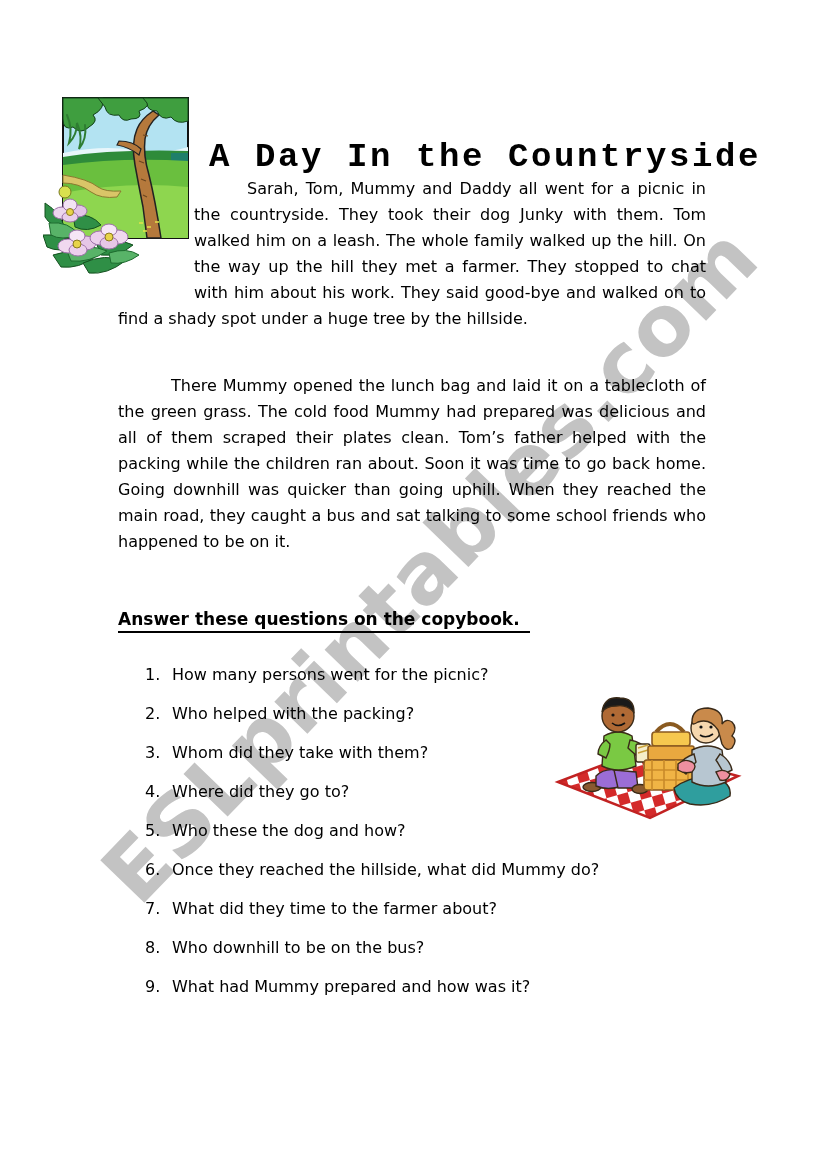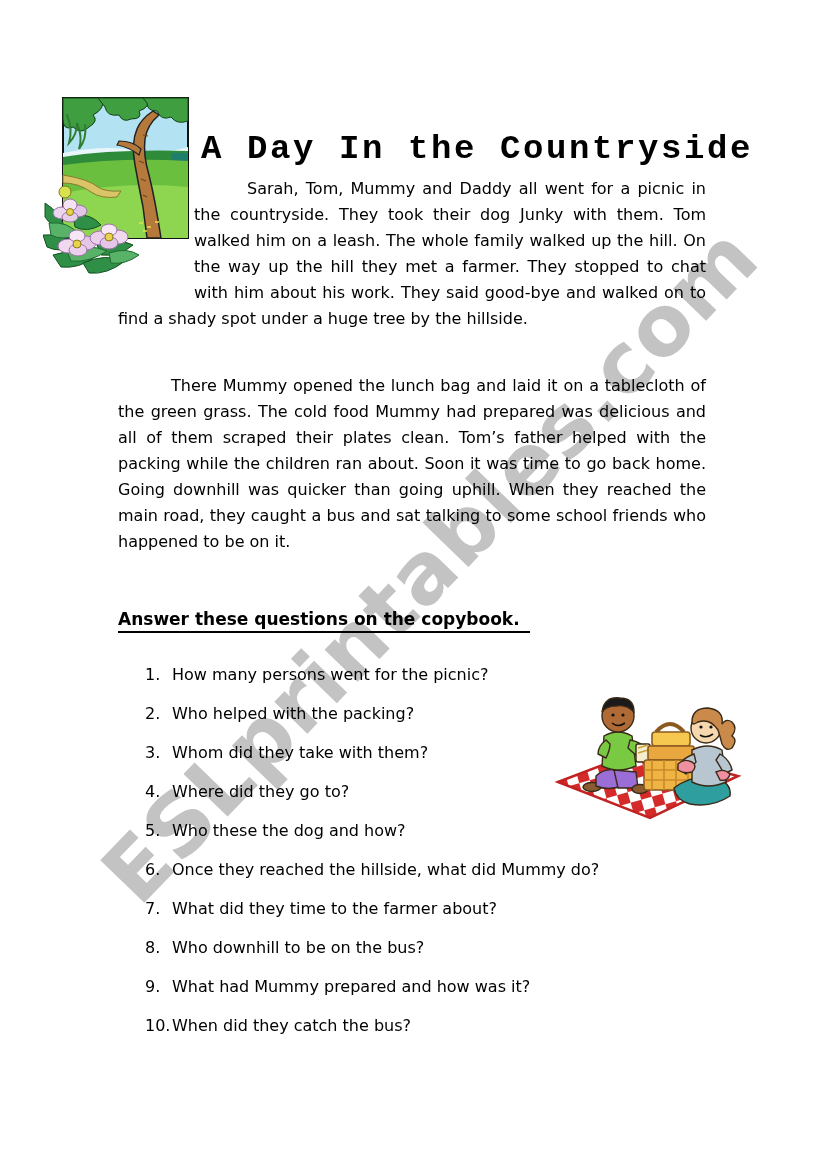--- a/index.html
+++ b/index.html
@@ -25,21 +25,21 @@
     white-space: nowrap;
     z-index: 0;
     user-select: none;
   }
   
   .layer { position: absolute; inset: 0; z-index: 1; }
   .title {
     position: absolute;
     left: 193px;
     top: 122px;
-    margin: 8px;
+    margin: 16px;
     font-family: "Liberation Mono", "DejaVu Sans Mono", monospace;
     font-weight: bold;
     font-size: 34px;
     line-height: 38px;
     letter-spacing: 2.6px;
     white-space: nowrap;
   }
   .para {
     position: absolute;
     left: 118px;
@@ -274,20 +274,16 @@
         <span class="q-text">What did they time to the farmer about?</span>
       </div>
       <div class="q-row">
         <span class="q-num">8.</span>
         <span class="q-text">Who downhill to be on the bus?</span>
       </div>
       <div class="q-row">
         <span class="q-num">9.</span>
         <span class="q-text">What had Mummy prepared and how was it?</span>
       </div>
-      <div class="q-row">
-        <span class="q-num">10.</span>
-        <span class="q-text">When did they catch the bus?</span>
-      </div>
     </div>
 
   </div>
 </div>
 
 </body></html>

